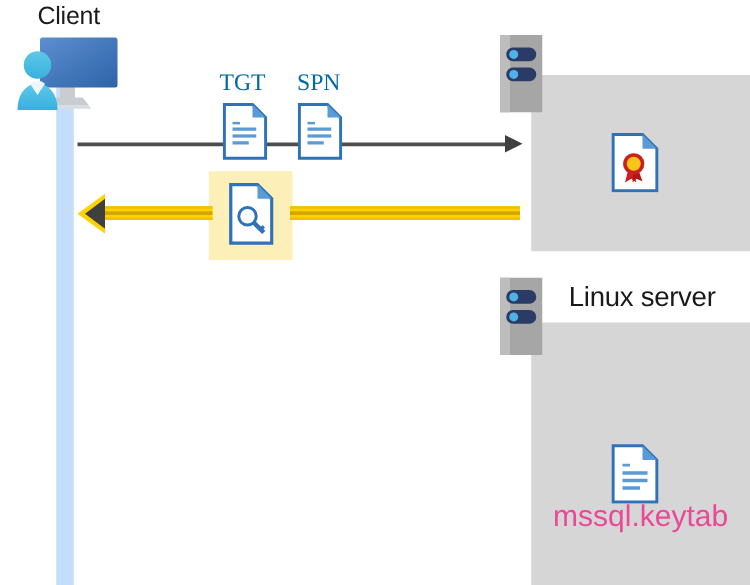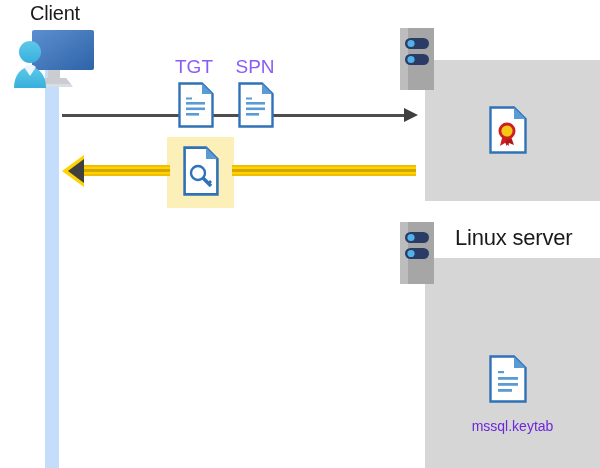--- a/index.html
+++ b/index.html
@@ -104,22 +104,23 @@
     top: 137px;
     width: 67px;
     height: 71px;
     background: #fdefb8;
   }
 
   
   .doc-label {
     position: absolute;
     font-size: 19px;
-    color: #8b5cf6;
+    color: #0369a1;
     text-align: center;
+    font-family: Liberation Serif, serif;
   }
   #label-tgt { left: 170px; top: 56px; width: 48px; }
   #label-spn { left: 228px; top: 56px; width: 54px; }
 
   
   #doc-tgt    { left: 178px; top: 82px;  width: 36px; height: 46px; }
   #doc-spn    { left: 238px; top: 82px;  width: 36px; height: 46px; }
   #doc-ticket { left: 183px; top: 146px; width: 36px; height: 50px; }
 
   #dc-panel    { left: 425px; top: 60px;  width: 175px; height: 141px; }
@@ -127,25 +128,25 @@
   #dc-title    { left: 455px; top: 4px;   width: 140px; font-size: 19px; }
   #doc-cert    { left: 489px; top: 106px; width: 38px; height: 48px; }
 
   #lx-panel    { left: 425px; top: 258px; width: 175px; height: 210px; }
   #lx-server   { left: 400px; top: 222px; width: 34px; height: 62px; }
   #lx-title    { left: 455px; top: 226px; width: 145px; font-size: 22px; }
   #sql-icon    { left: 485px; top: 278px; width: 44px; height: 56px; }
   #doc-keytab  { left: 489px; top: 355px; width: 38px; height: 48px; }
   #label-keytab {
     position: absolute;
-    left: 425px; top: 418px;
+    left: 425px; top: 400px;
     width: 175px;
     text-align: center;
-    font-size: 14px;
-    color: #6d28d9;
+    font-size: 24px;
+    color: #ec4899;
   }
 
   #client-title { left: 30px; top: 2px; width: 130px; font-size: 20px; }
 </style>
 </head>
 <body>
 
 <div id="diagram">
 
   <div class="node-title" id="client-title">Client</div>

